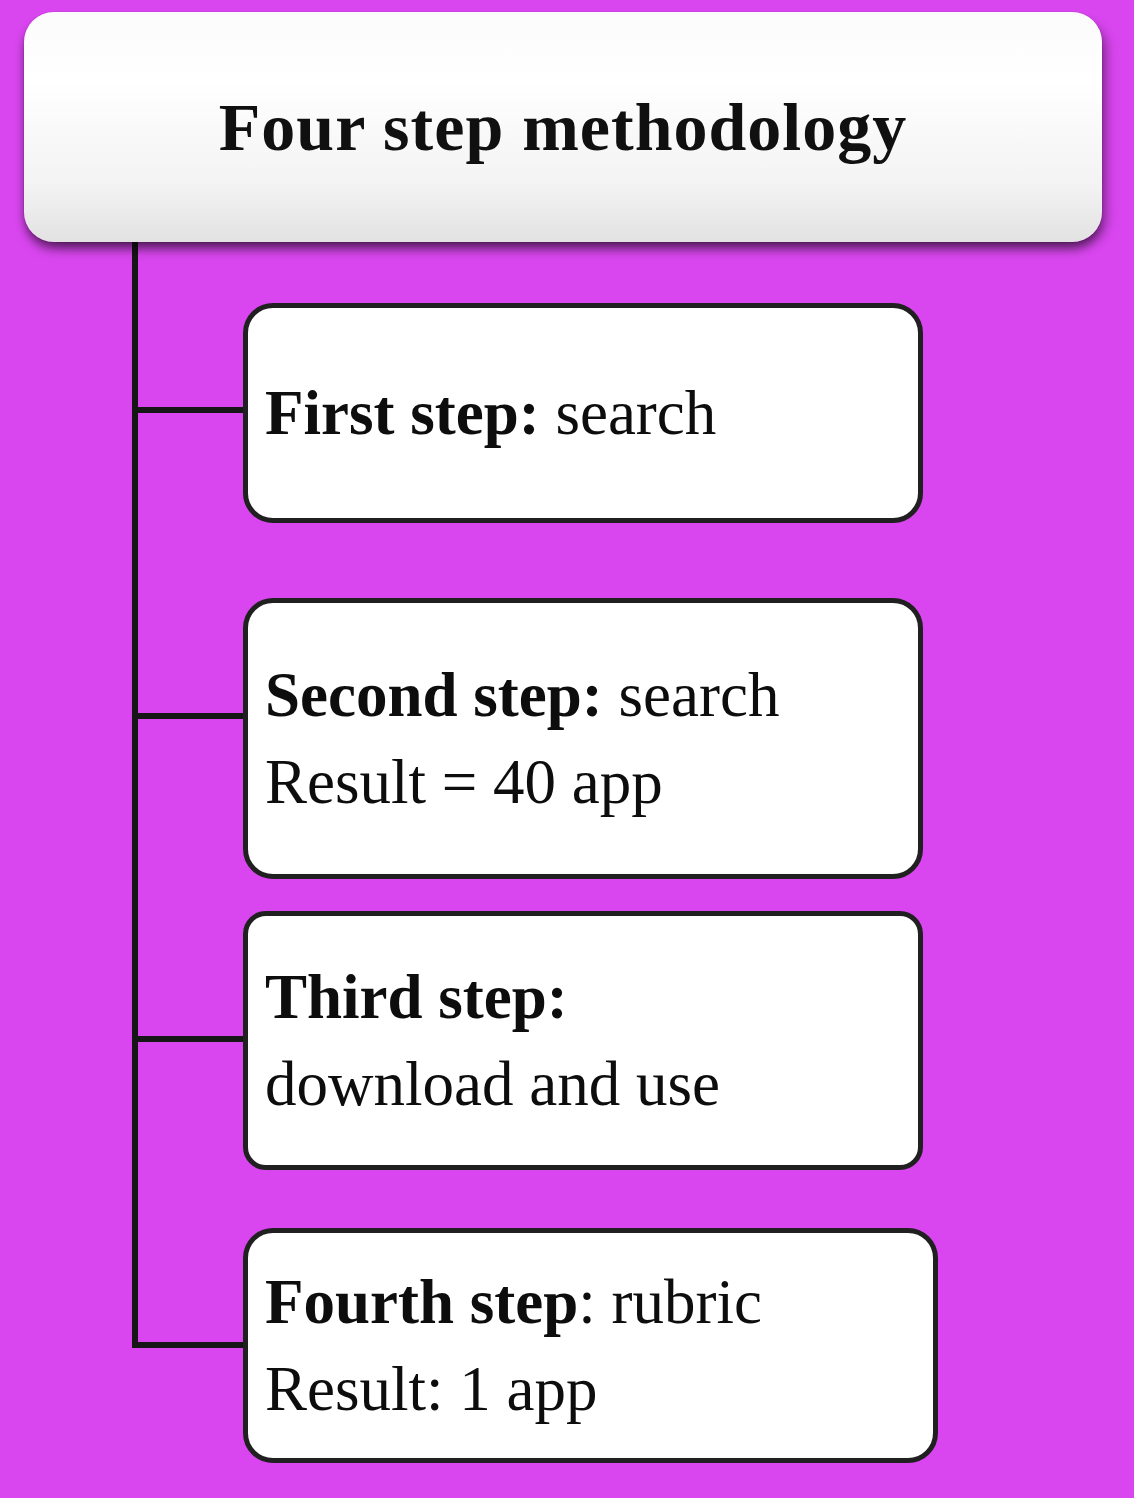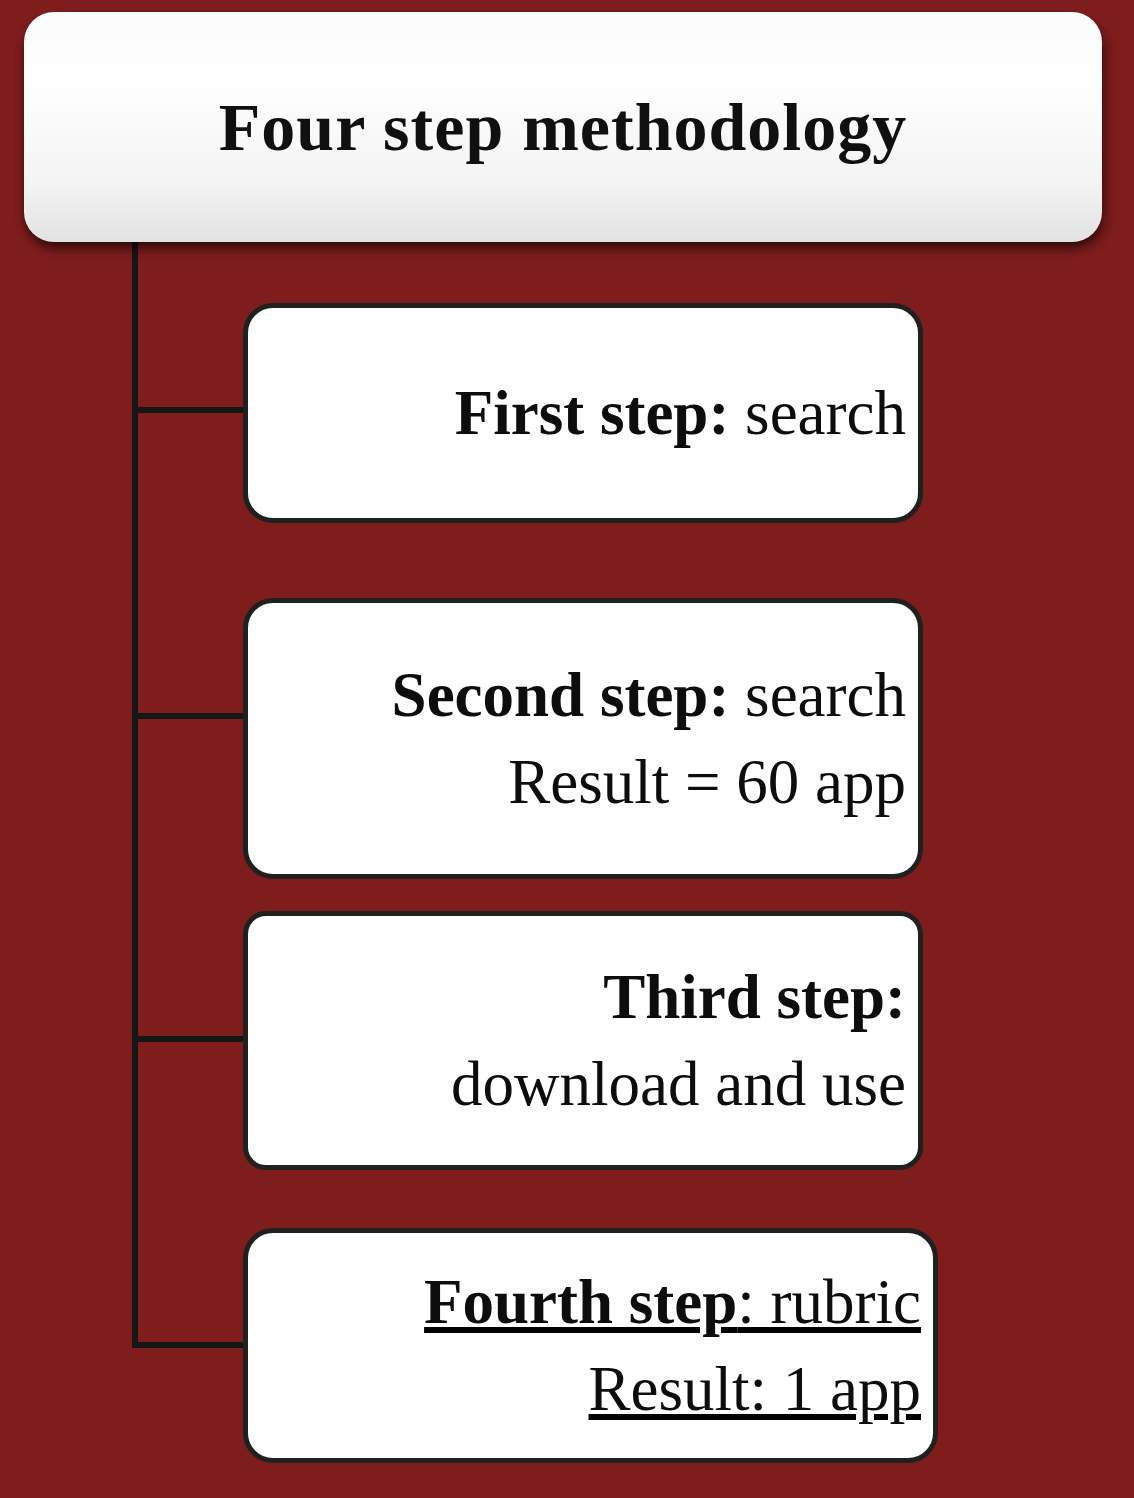--- a/index.html
+++ b/index.html
@@ -1,20 +1,20 @@
 <!DOCTYPE html>
 <html><head>
 <meta charset="utf-8">
 <style>
   html, body { margin: 0; padding: 0; background: #ffffff; }
   .canvas {
     position: relative;
     width: 1134px;
     height: 1498px;
-    background: #7f1d1d;
+    background: #d946ef;
     font-family: "Liberation Serif", "DejaVu Serif", serif;
     overflow: hidden;
   }
 
   
   .header-box {
     position: absolute;
     left: 24px; top: 12px;
     width: 1078px; height: 230px;
     border-radius: 30px;
@@ -68,28 +68,27 @@
     box-sizing: border-box;
     display: flex;
     flex-direction: column;
     justify-content: center;
     padding: 6px 12px 6px 17px;
     z-index: 3;
   }
   .box1 { top: 303px; height: 220px; }
   .box2 { top: 578px; height: 281px; margin-top: 20px; }
   .box3 { top: 911px; height: 259px; border-radius: 23px; }
-  .box4 { top: 1228px; height: 235px; width: 695px; text-decoration: underline; }
+  .box4 { top: 1228px; height: 235px; width: 695px; }
 
   .line {
     font-size: 63px;
     line-height: 87px;
     color: #0d0d0d;
     white-space: nowrap;
-    text-align: right;
   }
   .line .b { font-weight: bold; }
 </style>
 </head>
 <body>
 
 <div class="canvas">
 
   <div class="header-box">
     <span class="header-text">Four step methodology</span>
@@ -105,21 +104,21 @@
     <div class="line">
       <span class="b">First step:</span><span> search</span>
     </div>
   </div>
 
   <div class="step-box box2">
     <div class="line">
       <span class="b">Second step:</span><span> search</span>
     </div>
     <div class="line">
-      <span>Result = 60 app</span>
+      <span>Result = 40 app</span>
     </div>
   </div>
 
   <div class="step-box box3">
     <div class="line">
       <span class="b">Third step:</span><span></span>
     </div>
     <div class="line">
       <span>download and use</span>
     </div>

